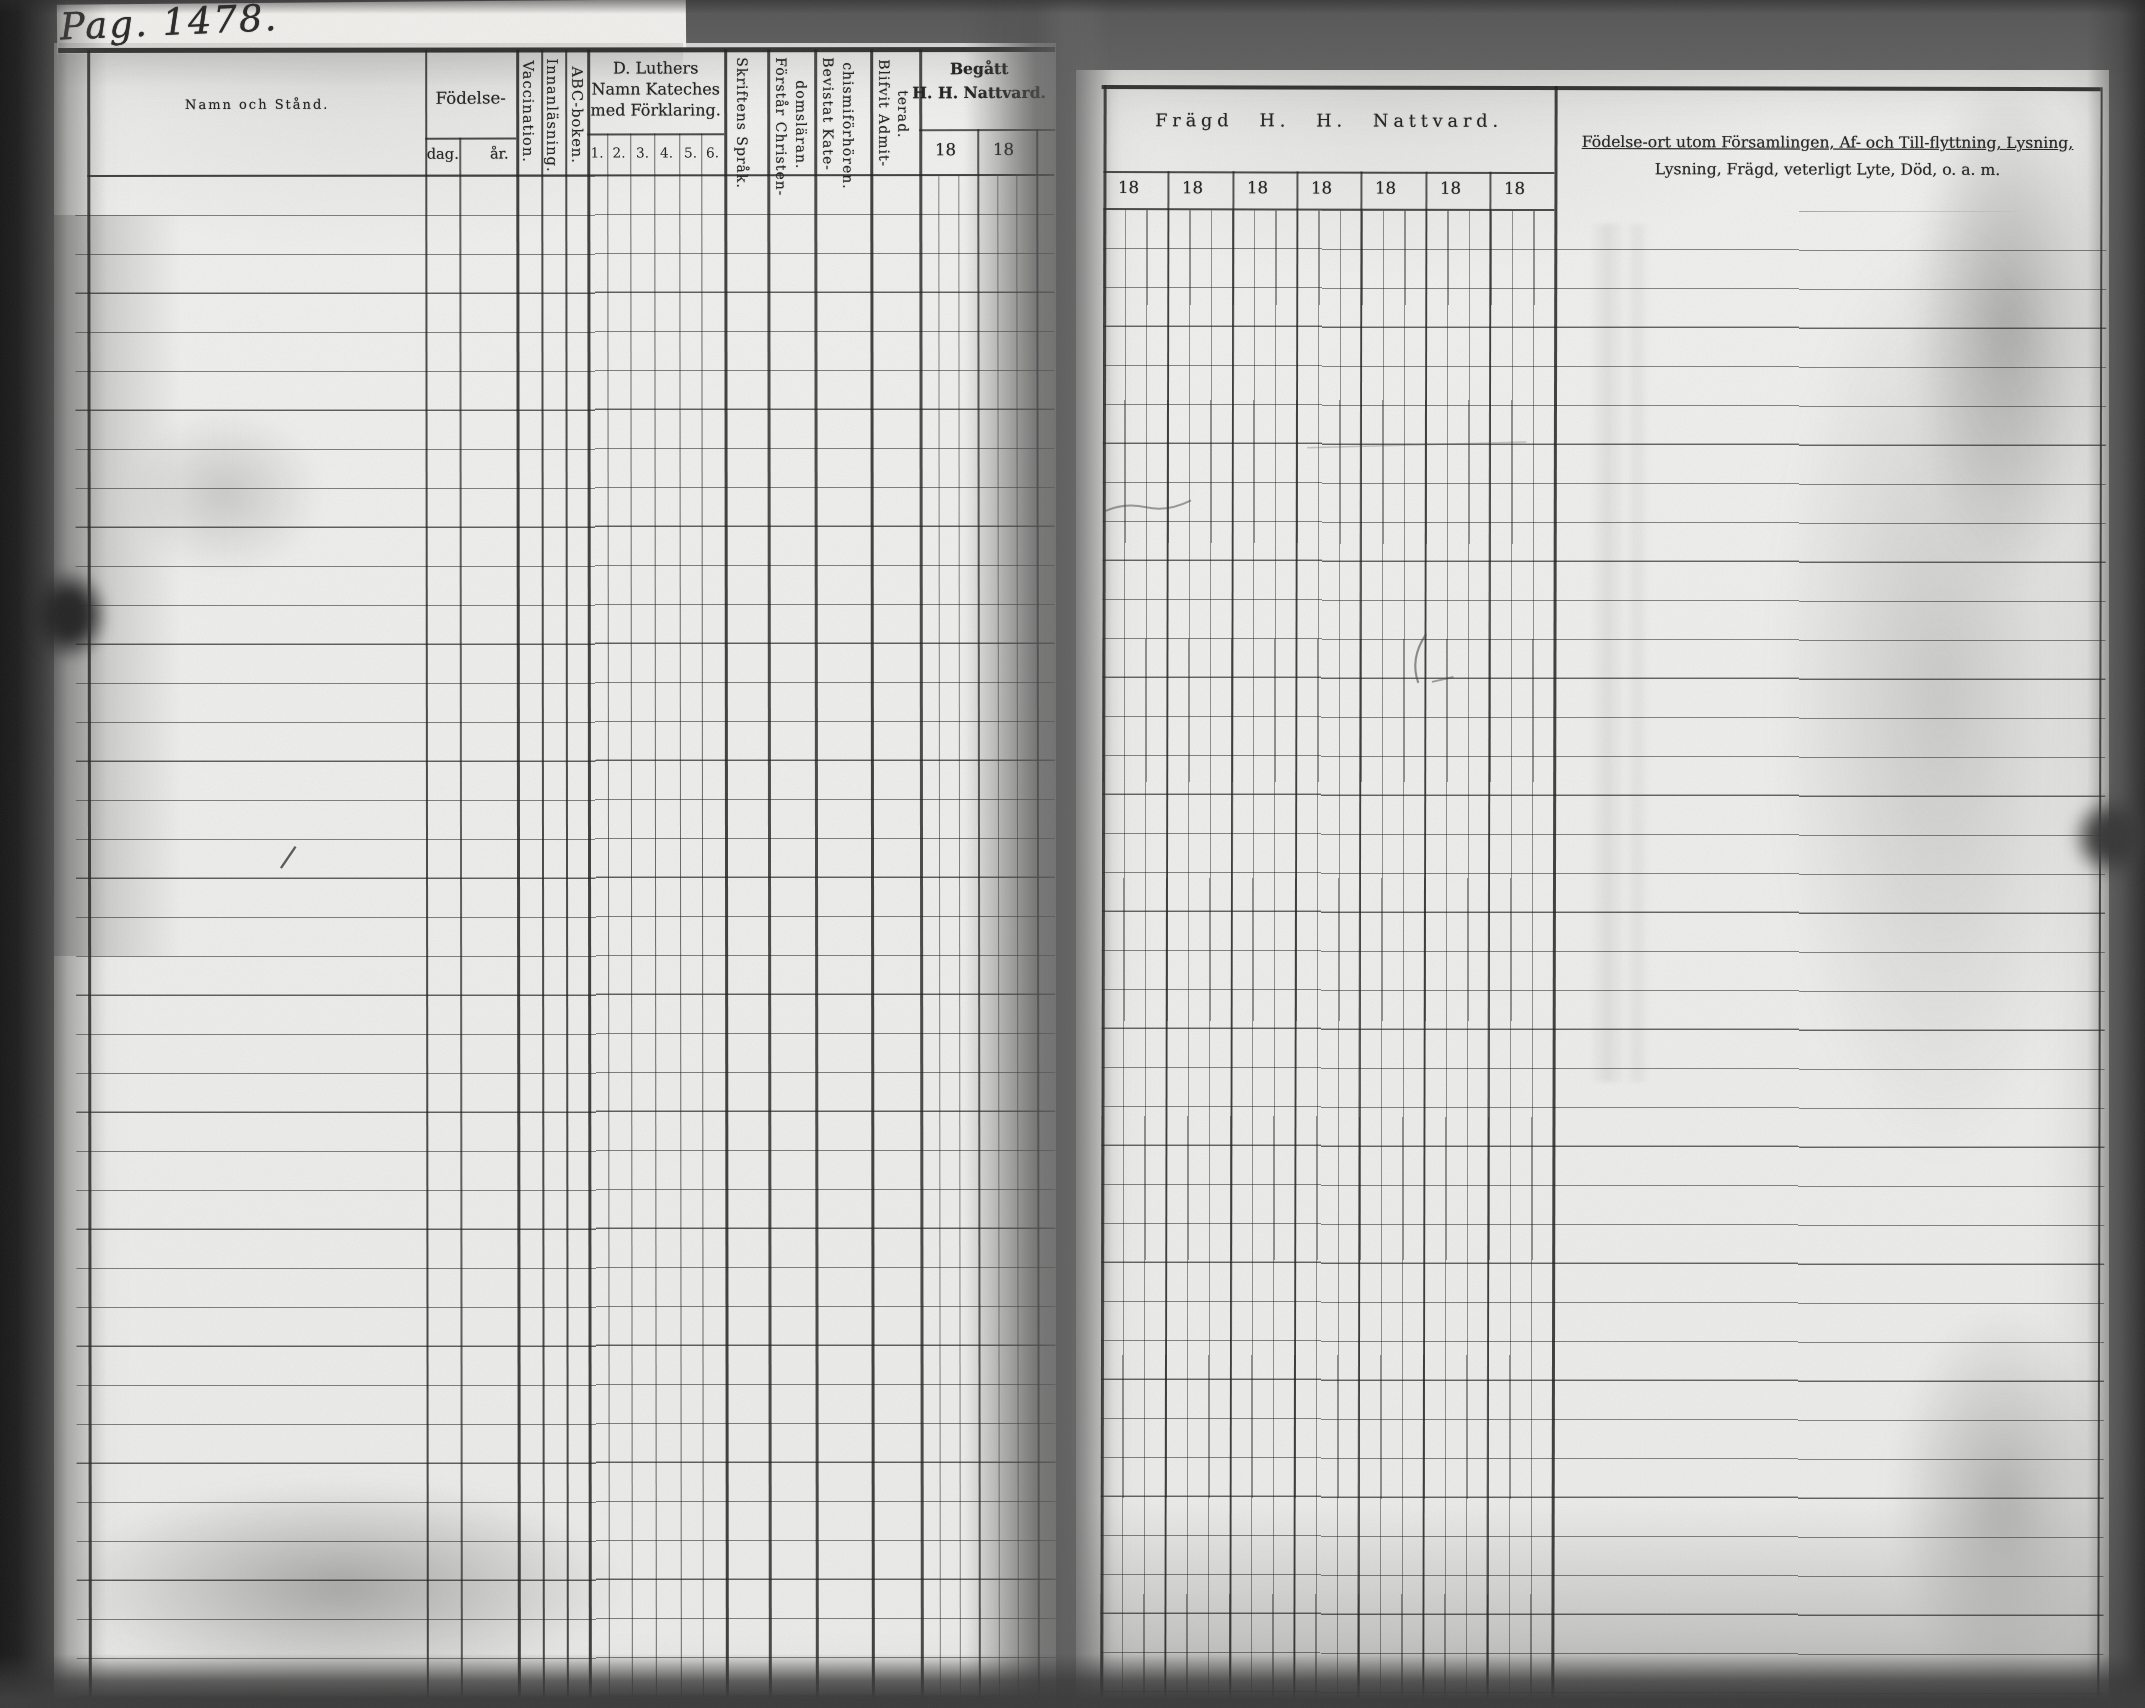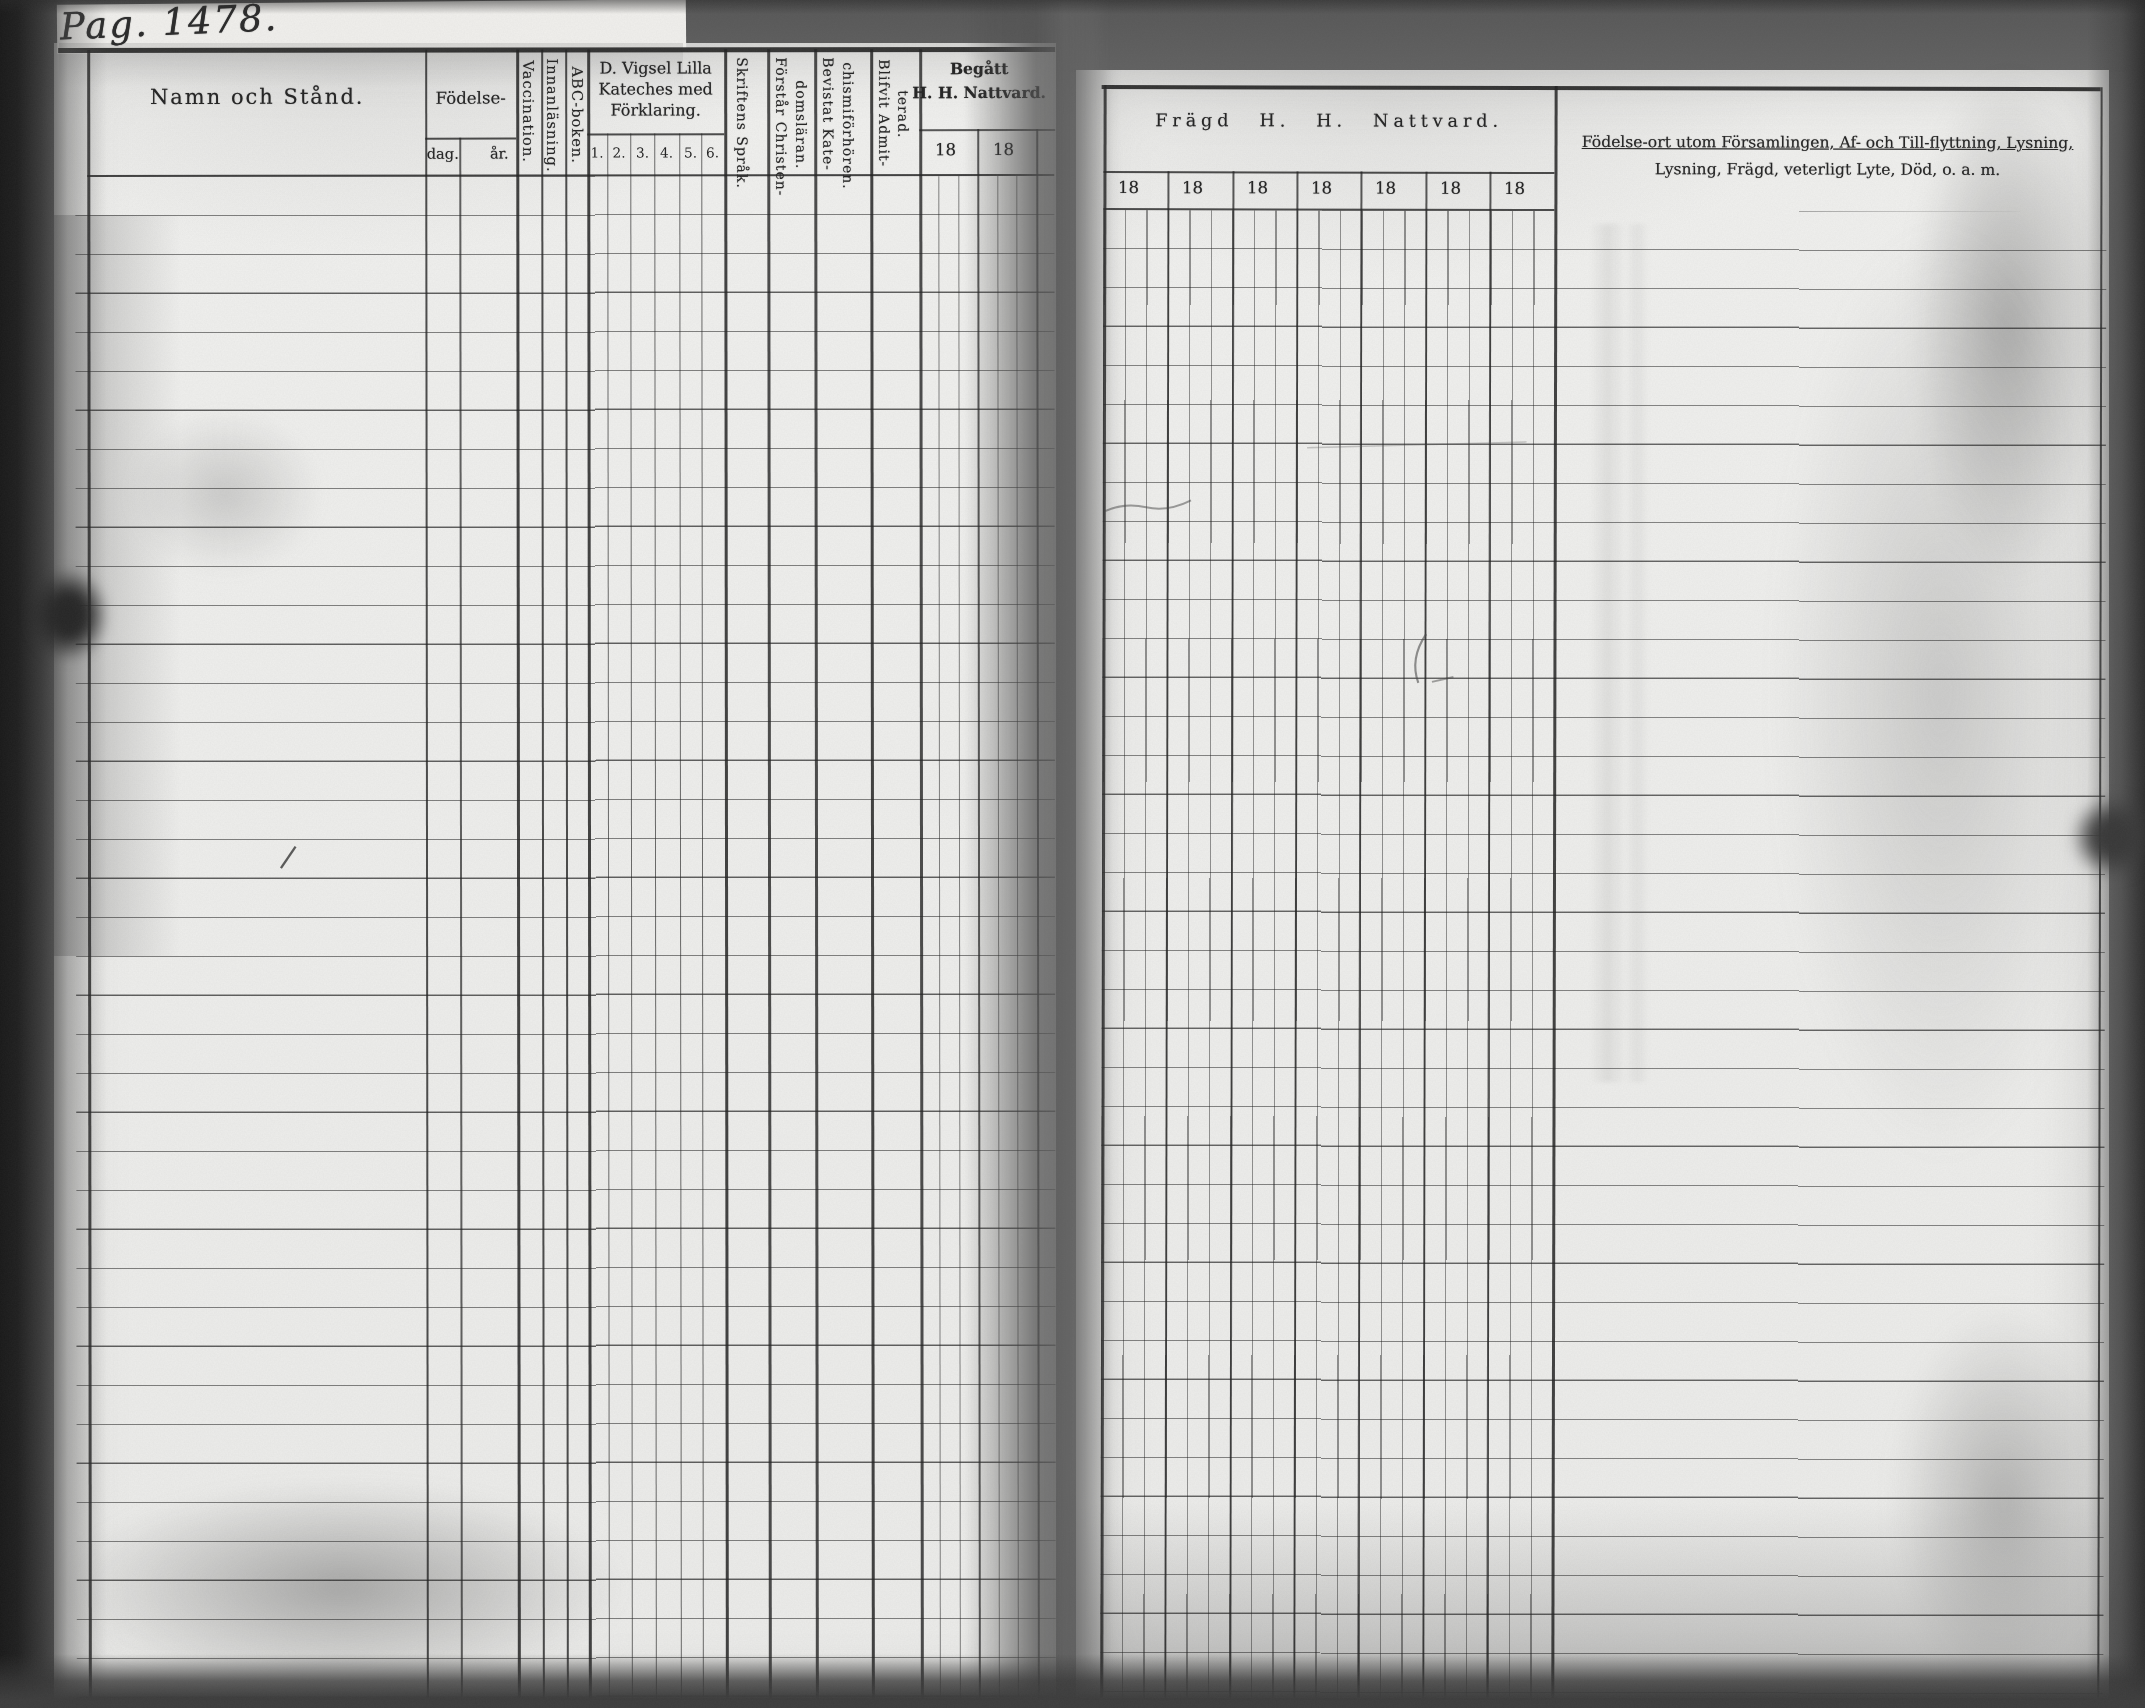--- a/index.html
+++ b/index.html
@@ -28,21 +28,21 @@
   .s-r3{left:1892px;top:1307px;width:224px;height:390px;background:radial-gradient(closest-side,rgba(108,108,108,.45),transparent);filter:blur(11.7px);}
   .s-r4{left:1076px;top:1502px;width:1033px;height:195px;background:linear-gradient(to bottom,transparent,rgba(115,115,115,.45));}
   .s-r5{left:1076px;top:70px;width:45px;height:1638px;background:linear-gradient(to right,rgba(120,120,120,.35),transparent);}
   .s-r6{left:1590px;top:224px;width:59px;height:858px;background:linear-gradient(to right,transparent,rgba(90,90,90,.10) 30%,transparent 60%,rgba(90,90,90,.08) 80%,transparent);filter:blur(2px);}
 
   
   .pr{color:#232323;text-shadow:0 0 1px rgba(45,45,45,.55);}
   .center{text-align:center;}
   .vt{writing-mode:vertical-lr;white-space:nowrap;font-size:14.6px;letter-spacing:1px;color:#232323;text-shadow:0 0 1px rgba(45,45,45,.5);}
 
-  #name-h{left:88px;top:84px;width:340px;font-size:21px;letter-spacing:2px;}
+  #name-h{left:88px;top:96px;width:340px;font-size:13px;letter-spacing:2px;}
   #birth-h{left:426px;top:88px;width:91px;font-size:16.6px;}
   #birth-day{left:426px;top:144px;width:35px;font-size:14.6px;}
   #birth-year{left:461px;top:144px;width:78px;font-size:14.6px;}
   #kat-h{left:591px;top:57px;width:131px;font-size:16px;line-height:1.32;}
   #comm-l{left:905px;top:57px;width:150px;font-size:15.6px;font-weight:bold;line-height:1.55;}
   #comm-r{left:1102px;top:111px;width:451px;font-size:17.6px;letter-spacing:4.9px;word-spacing:15.6px;}
   #remarks-h{left:1560px;top:129px;width:532px;font-size:15.6px;line-height:1.7;}
 
   .year-cell{font-size:16.6px;color:#232323;text-shadow:0 0 1px rgba(45,45,45,.55);}
   .grade{font-size:13.7px;text-align:center;color:#232323;}
@@ -112,21 +112,21 @@
 
     <div id="name-h" class="pr center">Namn och Stånd.</div>
     <div id="birth-h" class="pr center">Födelse-</div>
     <div id="birth-day" class="pr center">dag.</div>
     <div id="birth-year" class="pr center">år.</div>
 
     <div class="vt" style="left:521px;top:60px;">Vaccination.</div>
     <div class="vt" style="left:545px;top:58px;">Innanläsning.</div>
     <div class="vt" style="left:570px;top:66px;">ABC-boken.</div>
 
-    <div id="kat-h" class="pr center">D. Vigsel Lilla Kateches med Förklaring.</div>
+    <div id="kat-h" class="pr center">D. Luthers Namn Kateches med Förklaring.</div>
 
     <div class="vt" style="left:735px;top:57px;font-size:14px;">Skriftens Språk.</div>
     <div class="vt" style="left:774px;top:57px;font-size:14px;">Förstår Christen-</div>
     <div class="vt" style="left:794px;top:80px;font-size:14px;">domsläran.</div>
     <div class="vt" style="left:821px;top:57px;font-size:14px;">Bevistat Kate-</div>
     <div class="vt" style="left:841px;top:62px;font-size:14px;">chismiförhören.</div>
     <div class="vt" style="left:877px;top:59px;font-size:14px;">Blifvit Admit-</div>
     <div class="vt" style="left:896px;top:90px;font-size:14px;">terad.</div>
 
     <div id="comm-l" class="pr center">

